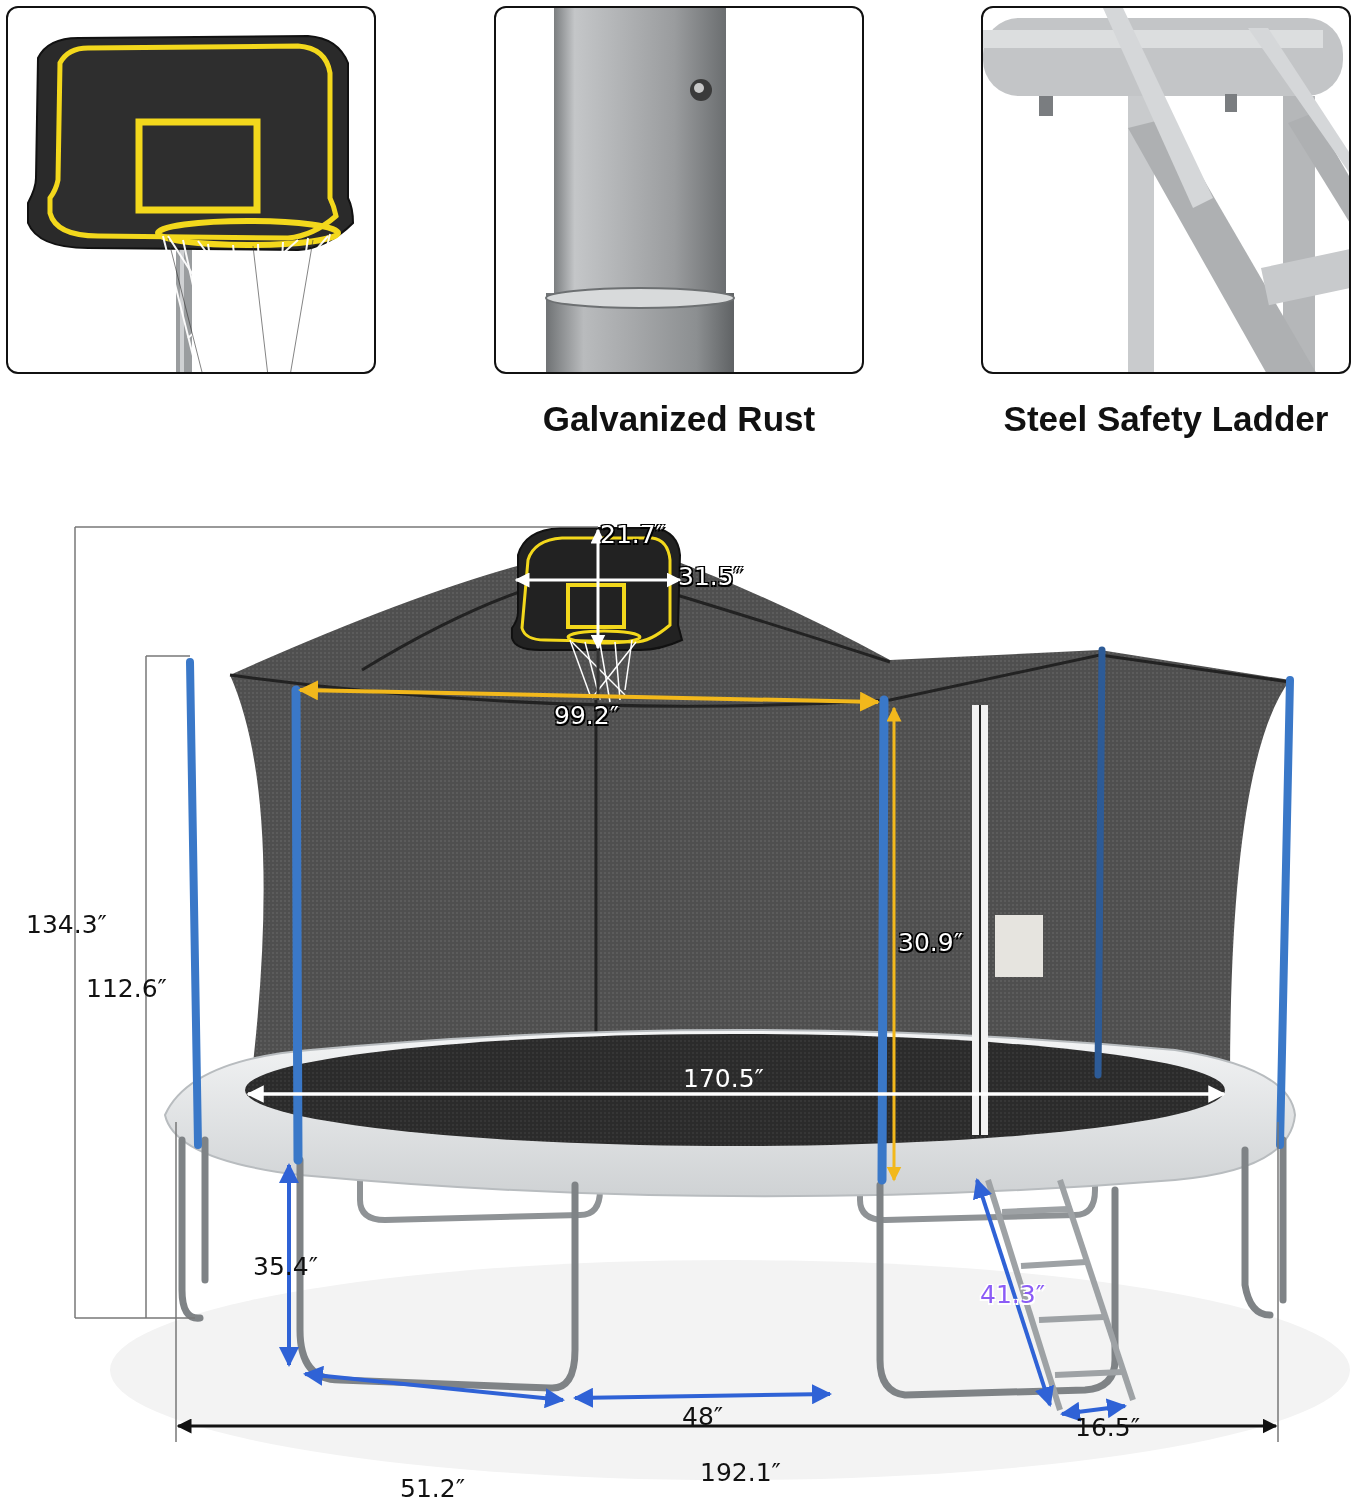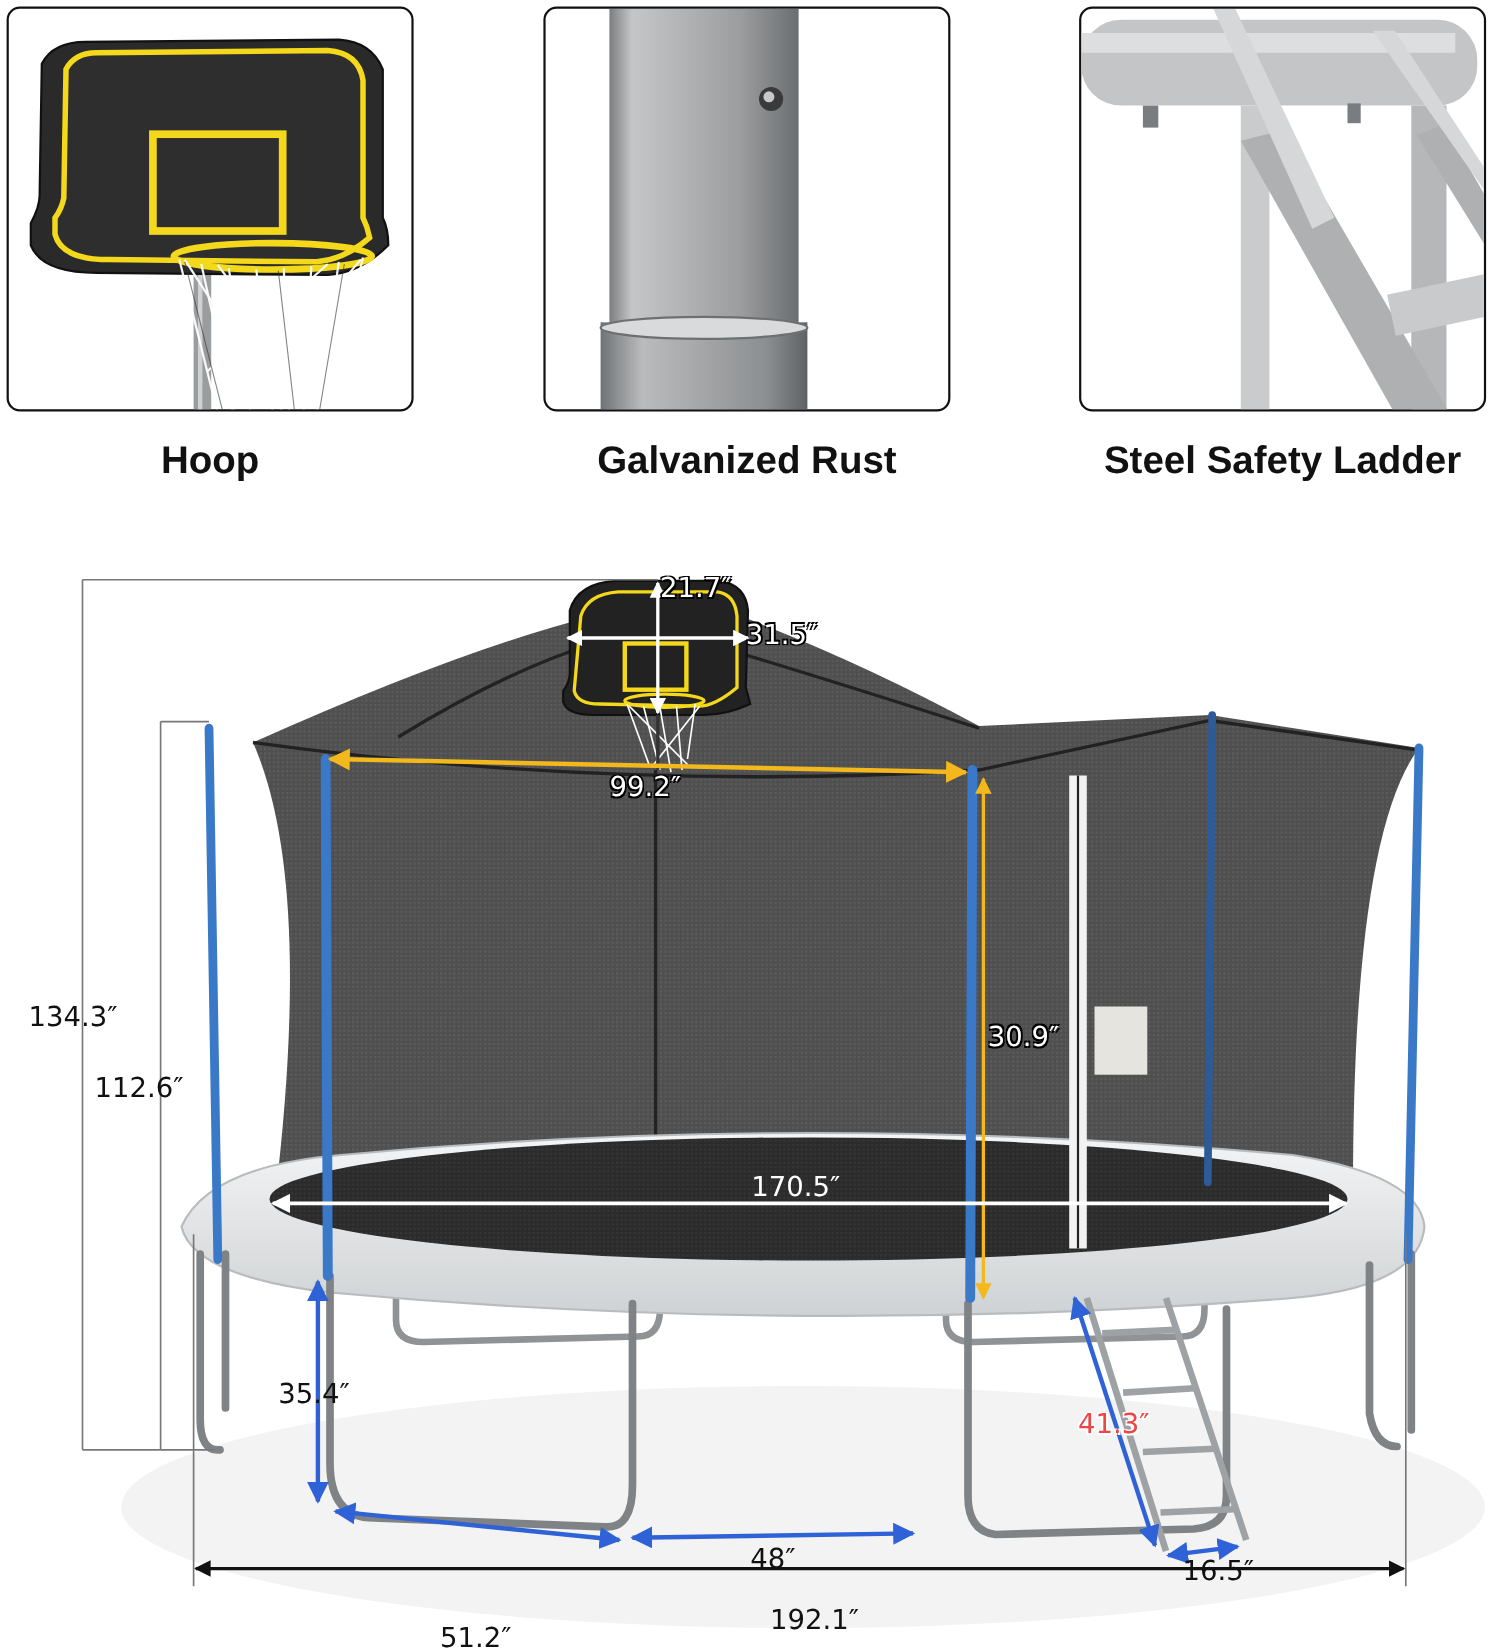--- a/index.html
+++ b/index.html
@@ -2,21 +2,21 @@
 <html><head>
 <meta charset="utf-8">
 <style>
   html,body{margin:0;padding:0;background:#fff;}
   body{width:1360px;height:1500px;position:relative;overflow:hidden;font-family:"Liberation Sans",sans-serif;}
   .panel{position:absolute;top:6px;width:370px;height:368px;border:2.5px solid #111;border-radius:12px;overflow:hidden;background:#fff;box-sizing:border-box;}
   .caption{position:absolute;font-family:"Liberation Sans",sans-serif;font-weight:bold;font-size:35px;color:#111;text-align:center;line-height:49px;}
   .dim{position:absolute;font-family:"DejaVu Sans",sans-serif;font-size:25px;color:#111;white-space:nowrap;line-height:1;}
   .dim.white{color:#fff;}
   .dim.outlined{color:#fff;text-shadow:-1.5px -1.5px 0 #000,1.5px -1.5px 0 #000,-1.5px 1.5px 0 #000,1.5px 1.5px 0 #000;}
-  .dim.grayout{color:#ef4444;text-shadow:-1.5px -1.5px 0 #fff,1.5px -1.5px 0 #fff,-1.5px 1.5px 0 #fff,1.5px 1.5px 0 #fff;}
+  .dim.grayout{color:#8b5cf6;text-shadow:-1.5px -1.5px 0 #fff,1.5px -1.5px 0 #fff,-1.5px 1.5px 0 #fff,1.5px 1.5px 0 #fff;}
   svg{position:absolute;left:0;top:0;}
 </style>
 </head>
 <body>
 
 <div class="panel" style="left:6px;">
   <svg width="370" height="368" viewBox="0 0 370 368">
 
     <rect x="168" y="240" width="16" height="130" fill="#9a9d9f"></rect>
     <rect x="172" y="240" width="4" height="130" fill="#cfd1d3"></rect>
@@ -93,21 +93,20 @@
     <polygon points="145,120 185,110 335,368 285,368" fill="#aeb0b2"></polygon>
     <polygon points="120,0 140,0 230,190 210,200" fill="#d5d7d9"></polygon>
     <polygon points="305,115 330,105 370,175 370,220" fill="#aeb0b2"></polygon>
     <polygon points="265,20 285,20 370,150 370,170" fill="#d5d7d9"></polygon>
 
     <rect x="278" y="260" width="92" height="38" fill="#c8cacc" transform="rotate(-12 278 260)"></rect>
   </svg>
 </div>
 
 <div class="caption" style="left:6px;top:394px;width:370px;">
-  <div>Hoop</div>
 </div>
 <div class="caption" style="left:494px;top:394px;width:370px;">
   <div>Galvanized Rust</div>
 </div>
 <div class="caption" style="left:981px;top:394px;width:370px;">
   <div>Steel Safety Ladder</div>
 </div>
 
 <svg width="1360" height="1500" viewBox="0 0 1360 1500" style="pointer-events:none;">
   <defs>

